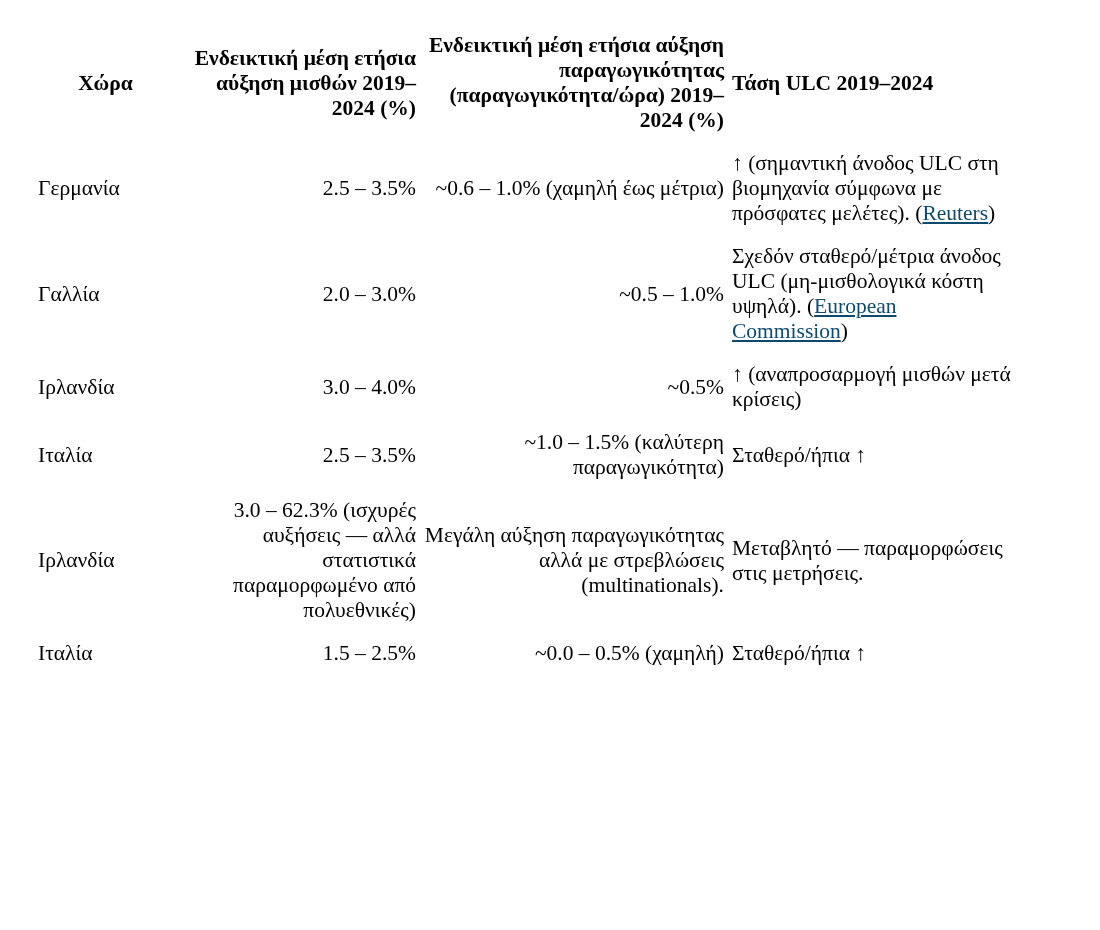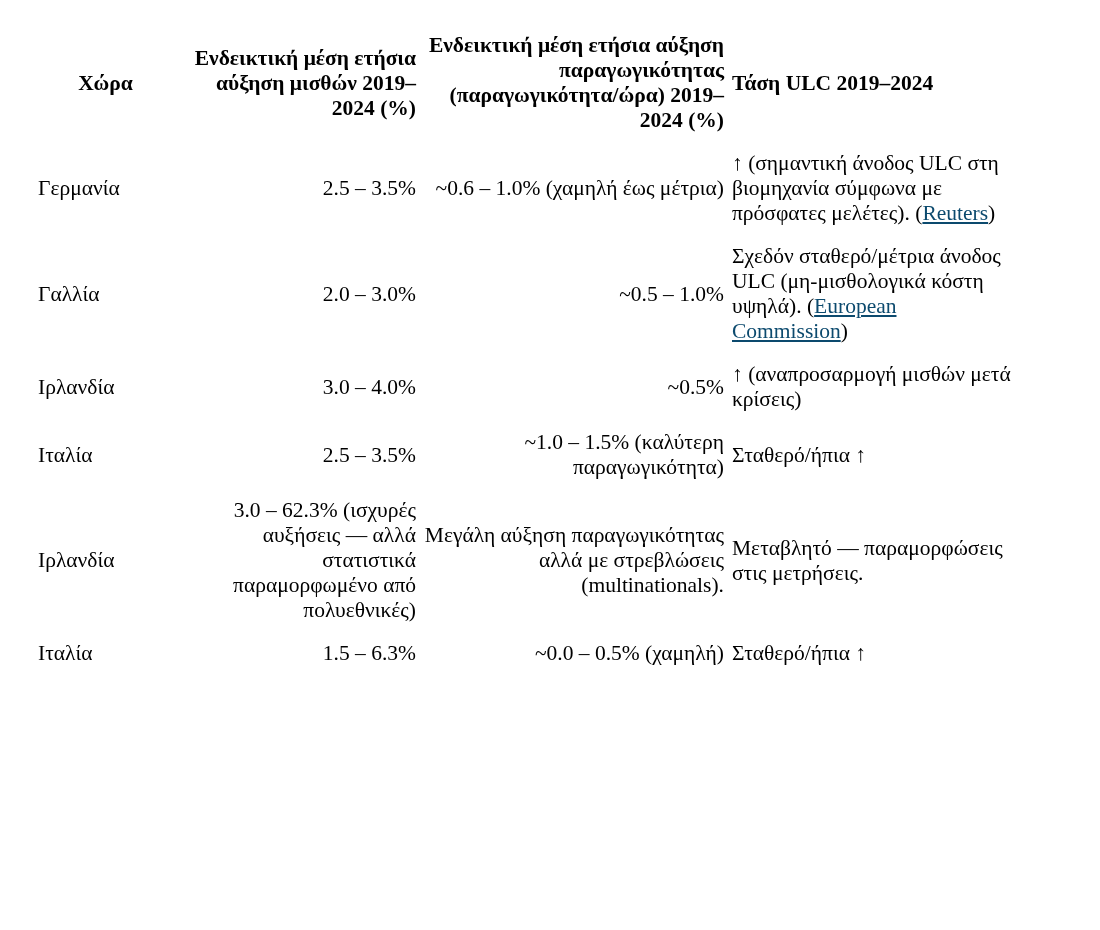--- a/index.html
+++ b/index.html
@@ -96,18 +96,18 @@
         <td class="c4">Σταθερό/ήπια ↑</td>
       </tr>
       <tr>
         <td class="c1">Ιρλανδία</td>
         <td class="c2">3.0 – 62.3% (ισχυρές αυξήσεις — αλλά στατιστικά παραμορφωμένο από πολυεθνικές)</td>
         <td class="c3">Μεγάλη αύξηση παραγωγικότητας αλλά με στρεβλώσεις (multinationals).</td>
         <td class="c4">Μεταβλητό — παραμορφώσεις στις μετρήσεις.</td>
       </tr>
       <tr>
         <td class="c1">Ιταλία</td>
-        <td class="c2">1.5 – 6.3%</td>
+        <td class="c2">1.5 – 2.5%</td>
         <td class="c3">~0.0 – 0.5% (χαμηλή)</td>
         <td class="c4">Σταθερό/ήπια ↑</td>
       </tr>
     </tbody>
 </table>
 
 </body></html>

